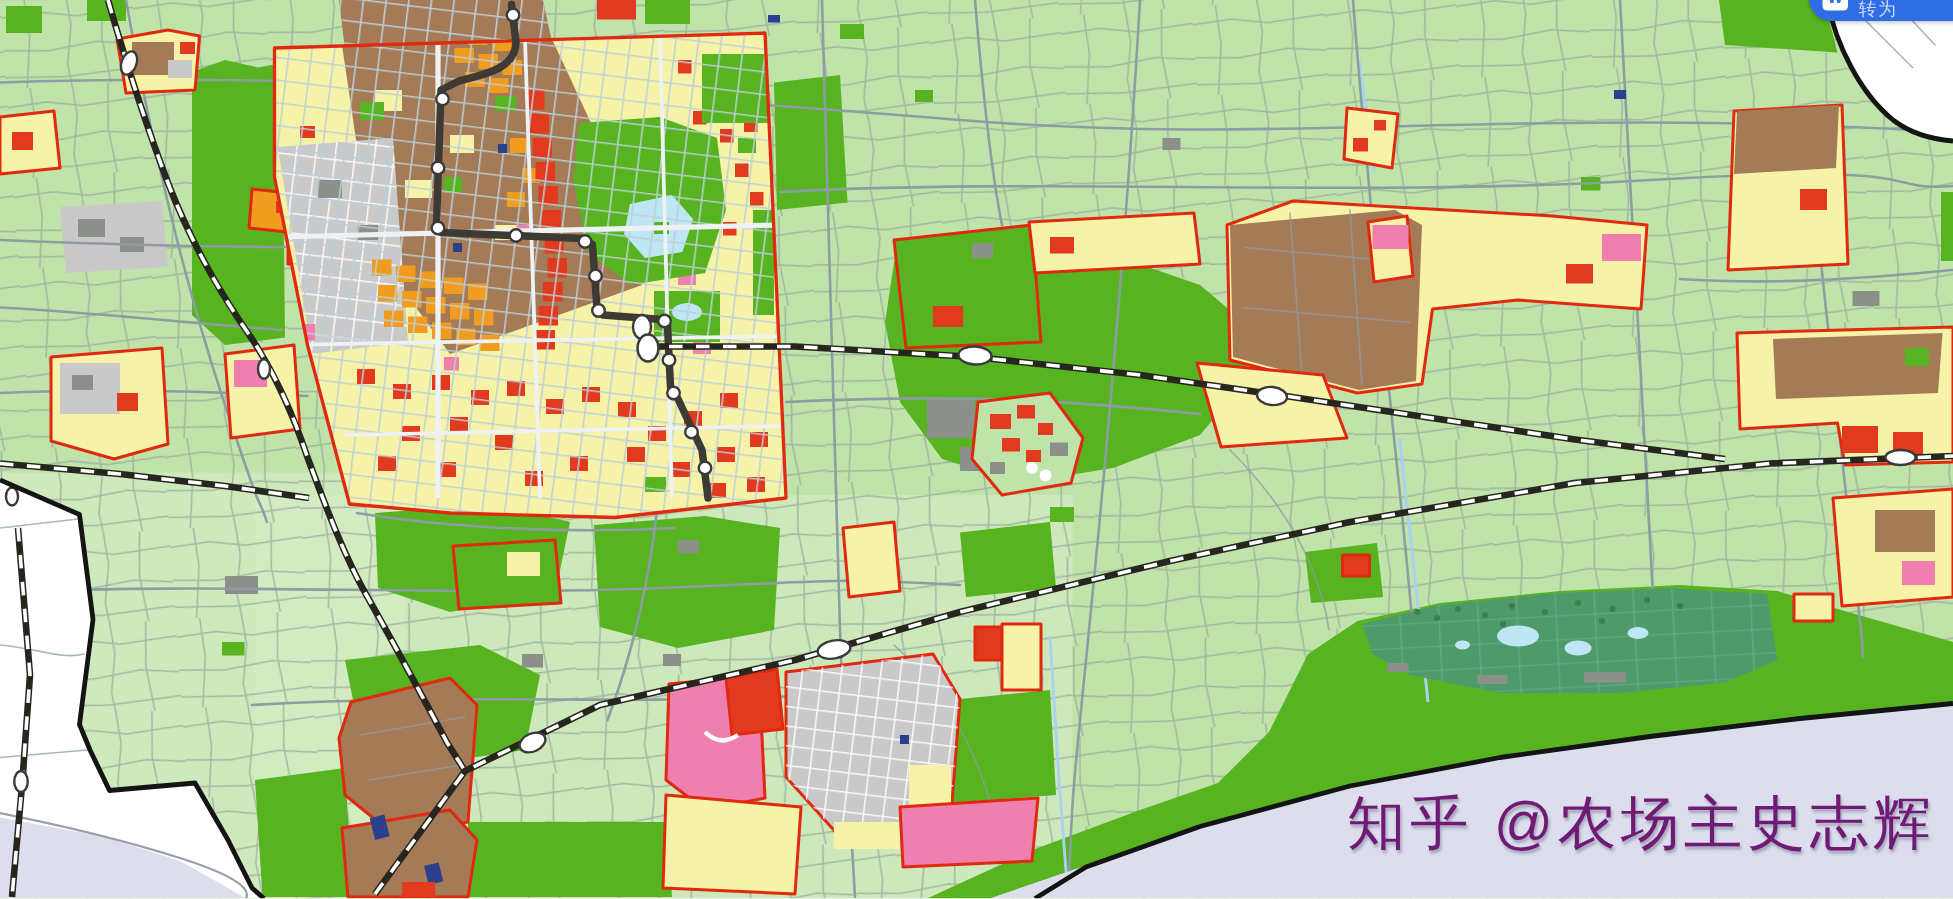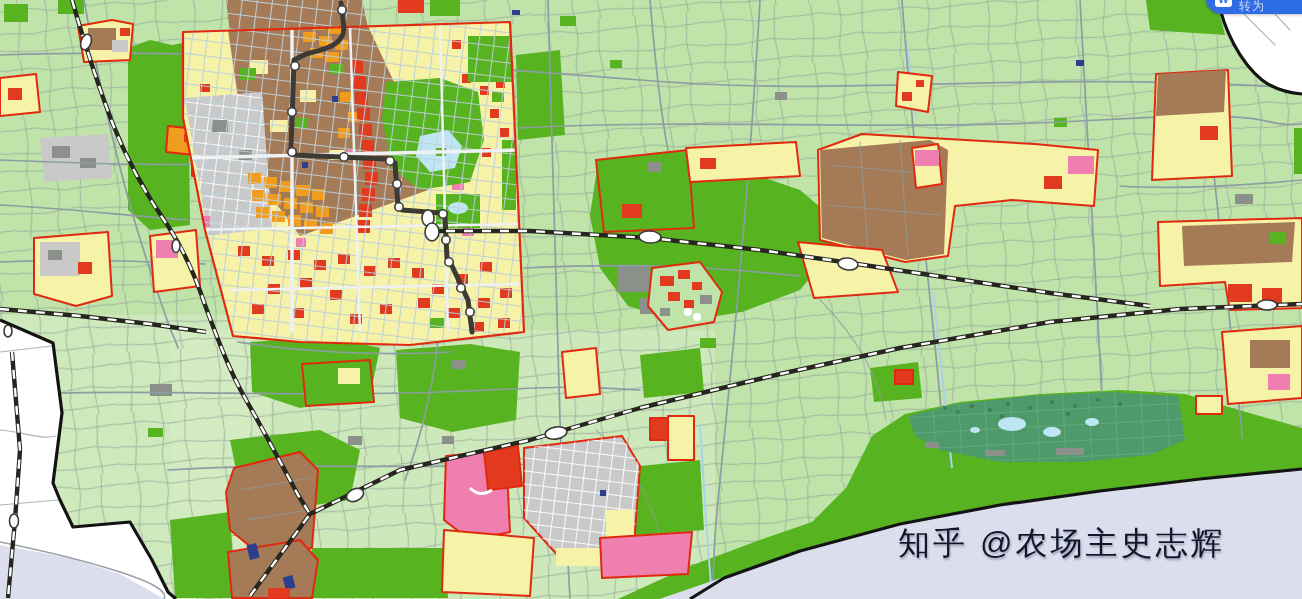--- a/index.html
+++ b/index.html
@@ -30,21 +30,21 @@
   .sRd{fill:none;stroke:var(--road,#8c9da3);stroke-width:1.7;stroke-linecap:round}
   .sRd2{fill:none;stroke:var(--road,#8c9da3);stroke-width:1.1;opacity:.75;stroke-linecap:round}
   .sCa{fill:none;stroke:var(--canal,#a9d2ec);stroke-width:2}
   .sBy{fill:none;stroke:var(--boundary,#141414);stroke-width:3.2;stroke-linejoin:round}
   .rwB{fill:none;stroke:var(--railway_dark,#26261f);stroke-width:4.4;stroke-linejoin:round}
   .rwW{fill:none;stroke:#ffffff;stroke-width:2.4;stroke-dasharray:9 9;stroke-linejoin:round}
   .mt{fill:none;stroke:var(--metro_dark,#3c3a33);stroke-width:5;stroke-linecap:round;stroke-linejoin:round}
   .st{fill:#ffffff;stroke:#3a3a3a;stroke-width:1.6}
   .sWh{stroke:var(--white_road,#eef2f4);fill:none}
 
-  .watermark{position:absolute;left:898px;top:522px;color:#0f172a;font-size:32px;
+  .watermark{position:absolute;left:898px;top:522px;color:#701a75;font-size:39px;
              font-weight:500;letter-spacing:3px;white-space:nowrap;
              text-shadow:1px 2px 2px rgba(90,90,115,.45);user-select:none;}
   .float-btn{position:absolute;top:-16px;right:-16px;height:30px;min-width:112px;
              background:var(--button_blue,#2e6de3);border-radius:15px;display:flex;
              align-items:center;gap:7px;padding:0 12px 0 9px;box-shadow:0 1px 3px rgba(0,0,0,.25);
              cursor:pointer;border:none;}
   .float-btn .wicon{width:17px;height:15px;background:#fff;border-radius:3px;color:var(--button_blue,#2e6de3);
              font-size:11px;font-weight:bold;display:flex;align-items:center;justify-content:center;line-height:1;}
   .float-btn .blabel{color:#cfdcf8;font-size:12px;letter-spacing:1px;padding-top:14px;}
 </style>

